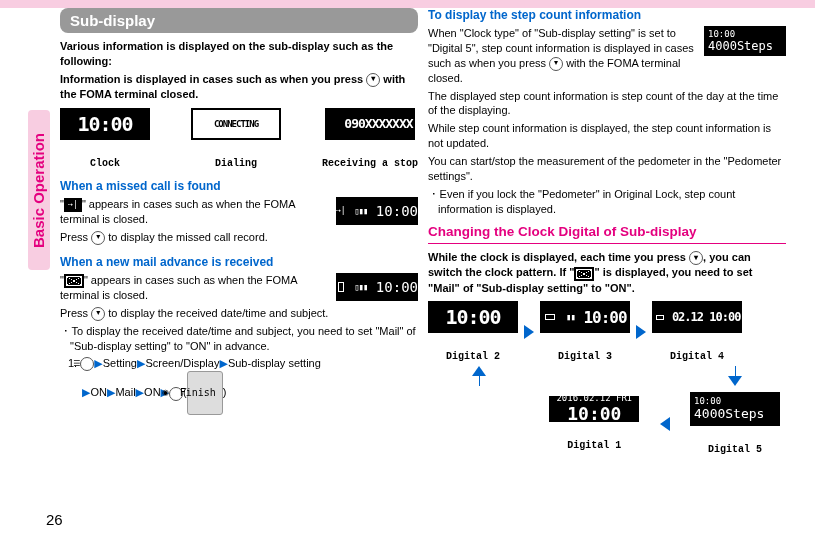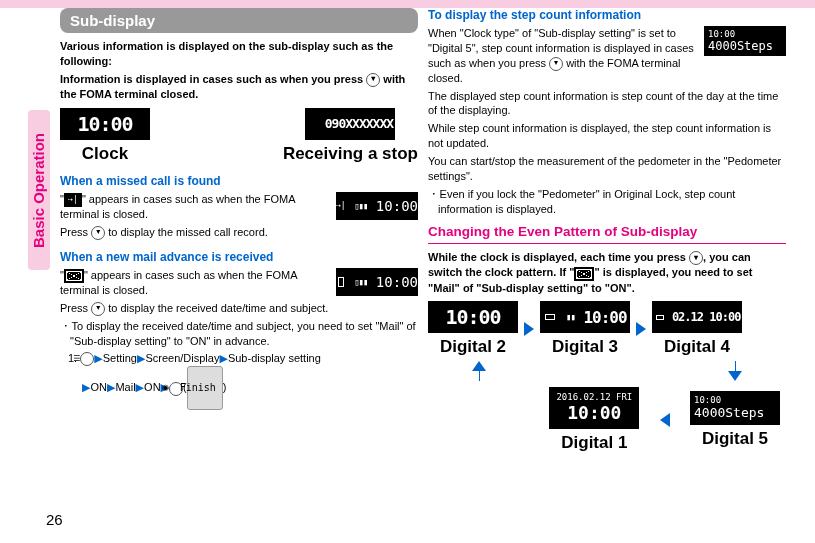--- a/index.html
+++ b/index.html
@@ -99,21 +99,21 @@
     display: inline-flex; align-items: center; justify-content: center;
     letter-spacing: -1px;
     font-weight: bold;
   }
   .small-lcd.med {
     width: 82px; height: 28px;
     display: inline-flex; align-items: center; justify-content: center;
     font-family: monospace; font-size: 14px;
   }
   .three-across { display: flex; justify-content: space-between; margin-top: 6px;}
-  .center-label { text-align: center; font-weight: bold; font-size: 17px; margin-top: 4px;}
+  .center-label { text-align: center; font-weight: bold; font-size: 10px; margin-top: 18px; font-family: Liberation Mono, monospace;}
   .float-r { float: right; margin-left: 6px; margin-bottom: 2px;}
   .indent-bullet { padding-left: 10px; text-indent: -7px; }
   .indent-num { padding-left: 22px; text-indent: -14px; }
   .arrow { color: #0066cc; }
   .finish-btn {
     display:inline-block; background:#ddd; border:1px solid #999;
     border-radius:3px; padding:14px 6px; font-family:monospace; font-size:10px;
   }
   .mail-icon {
     display:inline-block; width:20px; height:14px; background:#000;
@@ -131,21 +131,21 @@
     font-family: monospace;
   }
   .pattern-row{ display:flex; align-items:center; gap:6px; margin-top:6px;}
   .pattern-row .arrow-tri{
     width:0;height:0;border-top:7px solid transparent;border-bottom:7px solid transparent;
     border-left:10px solid #0066cc;
   }
   .cell{text-align:center;}
   .lcd-tiny{font-size:9px; line-height:1;}
   .lcd-dig1{
-    background:#000;color:#fff;width:90px;height:42px;
+    background:#000;color:#fff;width:90px;height:26px;
     display:flex;flex-direction:column;align-items:center;justify-content:center;
     font-family:monospace;
   }
   .lcd-dig5{
     background:#000;color:#fff;width:90px;height:34px;
     display:flex;flex-direction:column;align-items:flex-start;justify-content:center;
     padding:0 4px;font-family:monospace;
   }
   .conn-arrows{
     display:flex;justify-content:space-between;margin:4px 10px 0 10px;
@@ -178,20 +178,24 @@
     <p class="intro">
       <span>Information is displayed in cases such as when you press </span>
       <span class="btn-icon">▾</span>
       <span> with the FOMA terminal closed.</span>
     </p>
 
     <div class="three-across">
       <div class="cell">
         <div class="small-lcd large">10:00</div>
         <div class="center-label">Clock</div>
+      </div>
+      <div class="cell">
+        <div class="small-lcd large" style="color:#000;background:#fff;border:2px solid #000;font-size:9px;">CONNECTING</div>
+        <div class="center-label">Dialing</div>
       </div>
       <div class="cell">
         <div class="small-lcd large" style="font-size:13px;padding-left:17px;">090XXXXXXX</div>
         <div class="center-label">Receiving a stop</div>
       </div>
     </div>
 
     <div class="sub-heading-blue">When a missed call is found</div>
     <div>
       <div class="float-r">
@@ -241,21 +245,21 @@
       <div style="font-size:12px;">4000Steps</div>
     </div>
     <p>
       <span>When "Clock type" of "Sub-display setting" is set to "Digital 5", step count information is displayed in cases such as when you press </span><span class="btn-icon">▾</span><span> with the FOMA terminal closed.</span>
     </p>
     <p>The displayed step count information is step count of the day at the time of the displaying.</p>
     <p>While step count information is displayed, the step count information is not updated.</p>
     <p>You can start/stop the measurement of the pedometer in the "Pedometer settings".</p>
     <p class="indent-bullet">･ <span>Even if you lock the "Pedometer" in Original Lock, step count information is displayed.</span></p>
 
-    <div class="sub-heading-magenta">Changing the Even Pattern of Sub-display</div>
+    <div class="sub-heading-magenta">Changing the Clock Digital of Sub-display</div>
     <hr class="hr-magenta">
     <p class="intro">
       <span>While the clock is displayed, each time you press </span><span class="btn-icon">▾</span><span>, you can switch the clock pattern. If "</span><span class="mail-icon"></span><span>" is displayed, you need to set "Mail" of "Sub-display setting" to "ON".</span>
     </p>
 
     <div class="pattern-row">
       <div class="cell">
         <div class="small-lcd large">10:00</div>
         <div class="center-label">Digital 2</div>
       </div>

